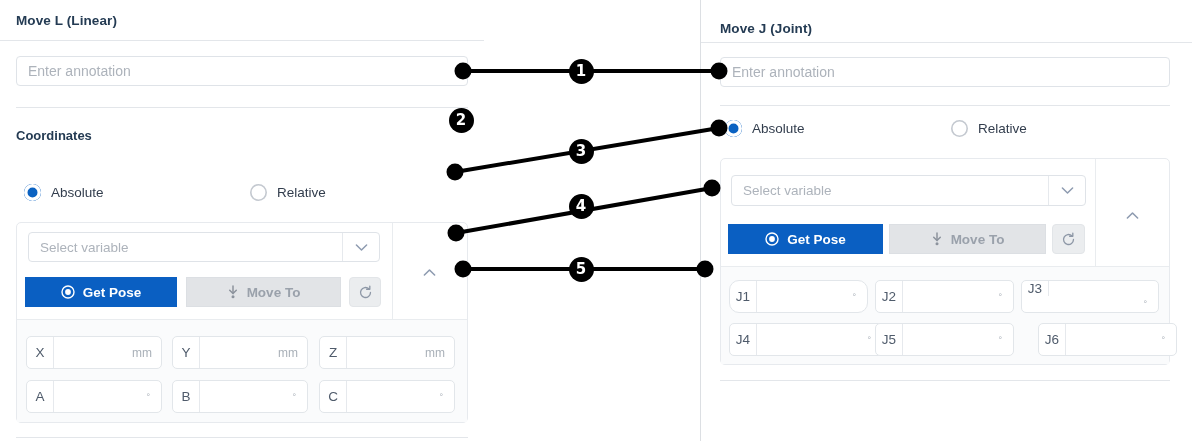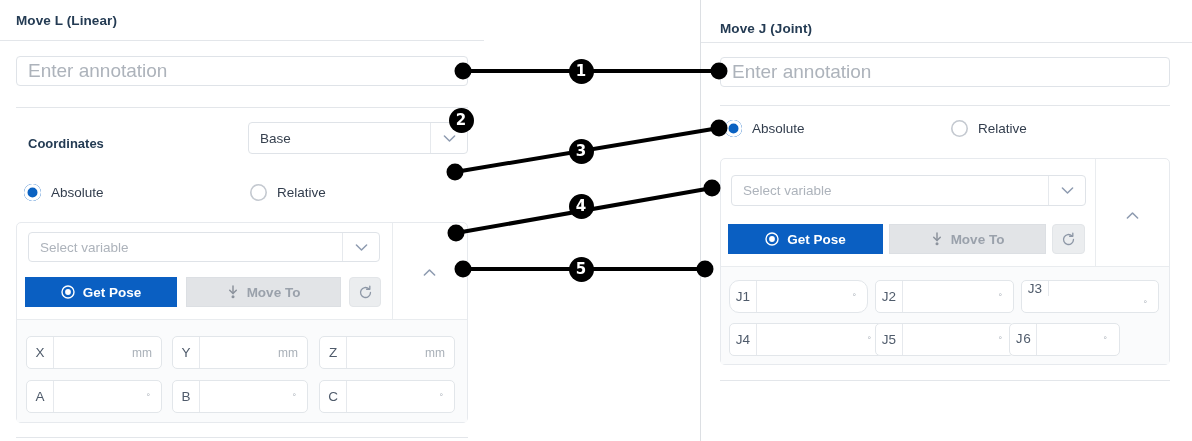--- a/index.html
+++ b/index.html
@@ -39,21 +39,21 @@
   
   .text-input {
     position: absolute;
     border: 1px solid #dfe3e8; border-radius: 4px;
     background: #fff;
     font-family: "Liberation Sans", sans-serif;
     font-size: 13.5px; color: #4b5563;
     padding: 0 11px;
     display: flex; align-items: center;
   }
-  .text-input .ph { color: #adb3bb; font-size: 19px; }
+  .text-input .ph { color: #adb3bb; font-size: 14px; }
 
   
   .select {
     position: absolute;
     border: 1px solid #dfe3e8; border-radius: 4px; background:#fff;
     display: flex; align-items: stretch;
   }
   .select .val {
     flex: 1; display:flex; align-items:center;
     padding: 0 11px; font-size: 13.5px; color:#37414f;
@@ -148,30 +148,22 @@
     <div class="panel-title" style="left:16px; top:13px;">Move L (Linear)</div>
 
     <div class="hr" style="left:0; top:40px; width:484px;"></div>
 
     <div class="text-input" style="left:16px; top:56px; width:452px; height:30px;">
       <span class="ph">Enter annotation</span>
     </div>
 
     <div class="hr" style="left:16px; top:107px; width:452px;"></div>
 
-    <div class="field-label" style="left:16px; top:136px;margin-left:12px;">Coordinates</div>
-
-    <div class="select" style="left:248px; top:122px; width:220px; height:32px;">
-      <div class="val">Base</div>
-      <div class="chev">
-        <svg class="chev-glyph" width="13" height="9" viewBox="0 0 13 9" fill="none">
-          <path d="M1.4 2 L6.5 7 L11.6 2" stroke="#8e9bb0" stroke-width="1.5" stroke-linecap="round" stroke-linejoin="round"></path>
-        </svg>
-      </div>
-    </div>
+    <div class="field-label" style="left:16px; top:128px;">Coordinates</div>
+
 
     <div class="radio-row" style="left:24px; top:184px;">
       <span class="radio on"></span>
       <span class="radio-label">Absolute</span>
     </div>
 
     <div class="radio-row" style="left:250px; top:184px;">
       <span class="radio off"></span>
       <span class="radio-label">Relative</span>
     </div>
@@ -354,21 +346,21 @@
     </div>
 
     <div class="vfield" style="left:28px; top:323px; width:154px; height:33px;">
       <span class="pfx">J4</span>
       <span class="body deg">°</span>
     </div>
     <div class="vfield" style="left:174px; top:323px; width:139px; height:33px;">
       <span class="pfx">J5</span>
       <span class="body deg">°</span>
     </div>
-    <div class="vfield" style="left:308px; top:323px; width:111px; height:33px;font-family:Liberation Mono, monospace;">
+    <div class="vfield" style="left:337px; top:323px; width:139px; height:33px;">
       <span class="pfx">J6</span>
       <span class="body deg">°</span>
     </div>
 
     <div class="hr" style="left:19px; top:380px; width:450px;"></div>
   </div>
 
   <svg id="overlay" viewBox="0 0 1192 441">
       <line x1="463" y1="71" x2="719" y2="71" stroke="#000000" stroke-width="4"></line>
       <circle cx="463" cy="71" r="8.5" fill="#000000"></circle>

